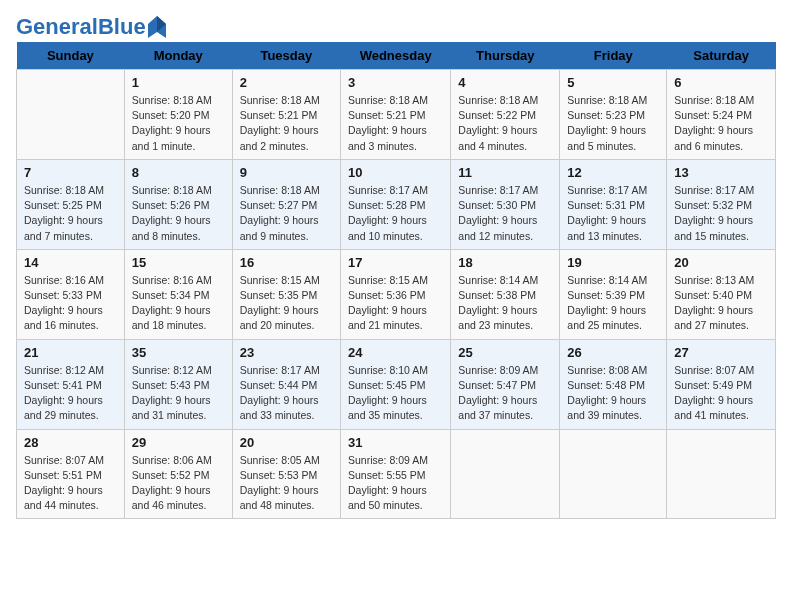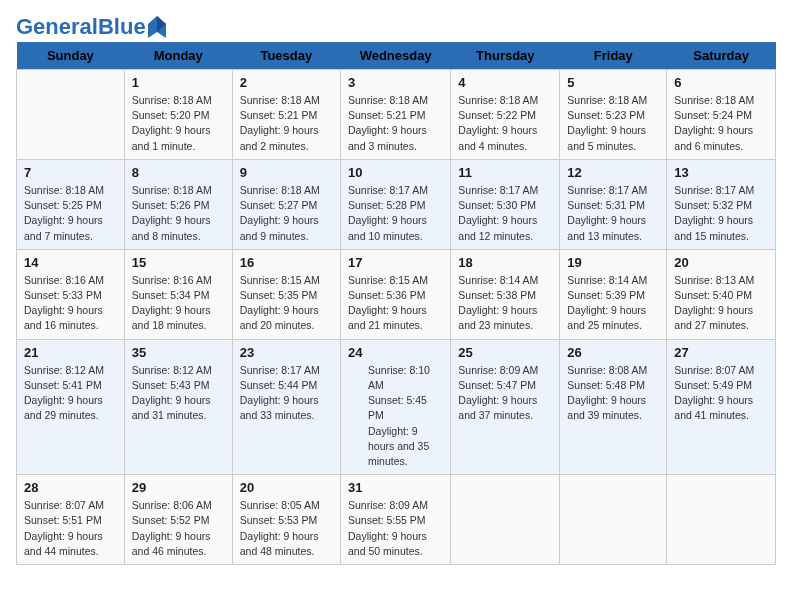--- a/index.html
+++ b/index.html
@@ -260,21 +260,21 @@
 Daylight: 9 hours and 31 minutes.</div>
         </td>
         <td>
           <div class="day-number">23</div>
           <div class="day-info" style="white-space: pre-line;">Sunrise: 8:17 AM
 Sunset: 5:44 PM
 Daylight: 9 hours and 33 minutes.</div>
         </td>
         <td>
           <div class="day-number">24</div>
-          <div class="day-info" style="white-space: pre-line; margin-left: 20px;">Sunrise: 8:10 AM
+          <div class="day-info" style="white-space: pre-line;">Sunrise: 8:10 AM
 Sunset: 5:45 PM
 Daylight: 9 hours and 35 minutes.</div>
         </td>
         <td>
           <div class="day-number">25</div>
           <div class="day-info" style="white-space: pre-line;">Sunrise: 8:09 AM
 Sunset: 5:47 PM
 Daylight: 9 hours and 37 minutes.</div>
         </td>
         <td>

